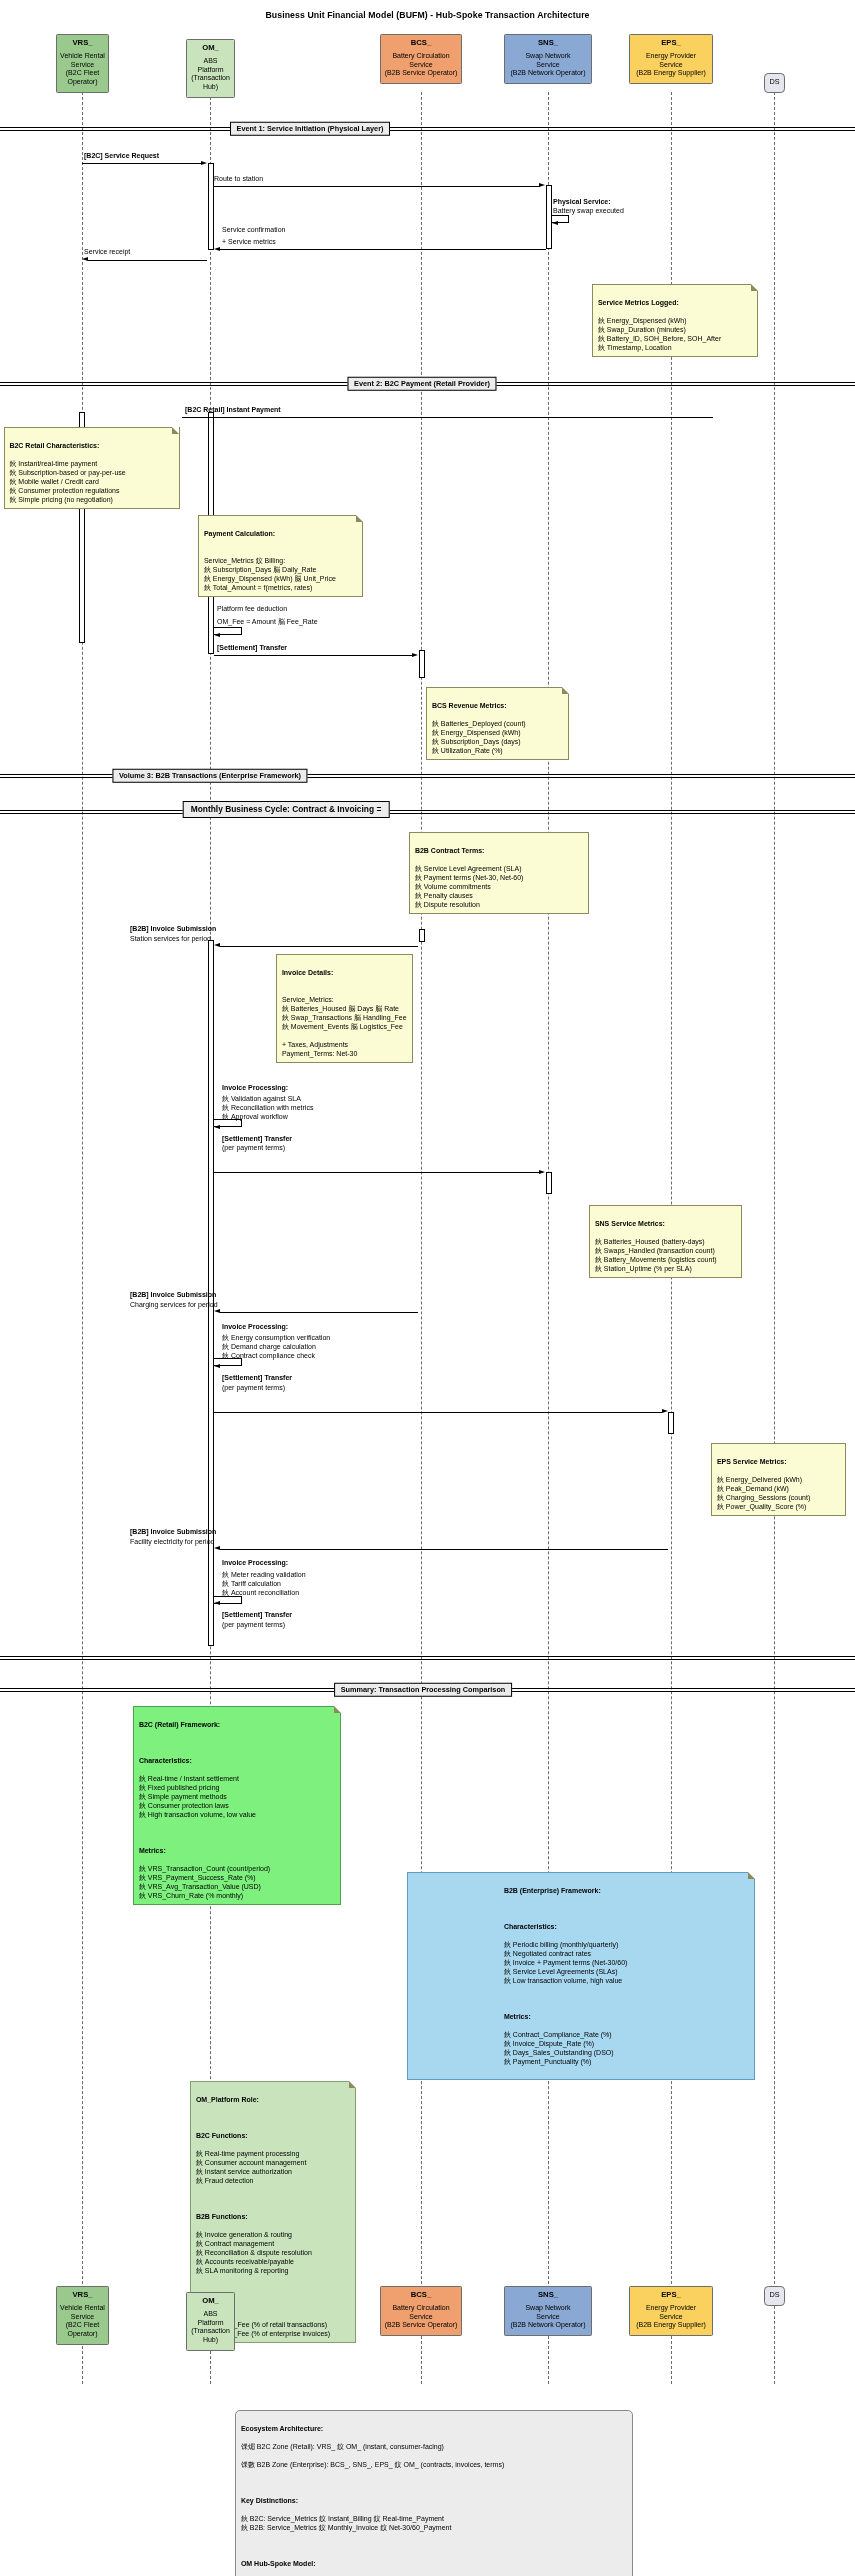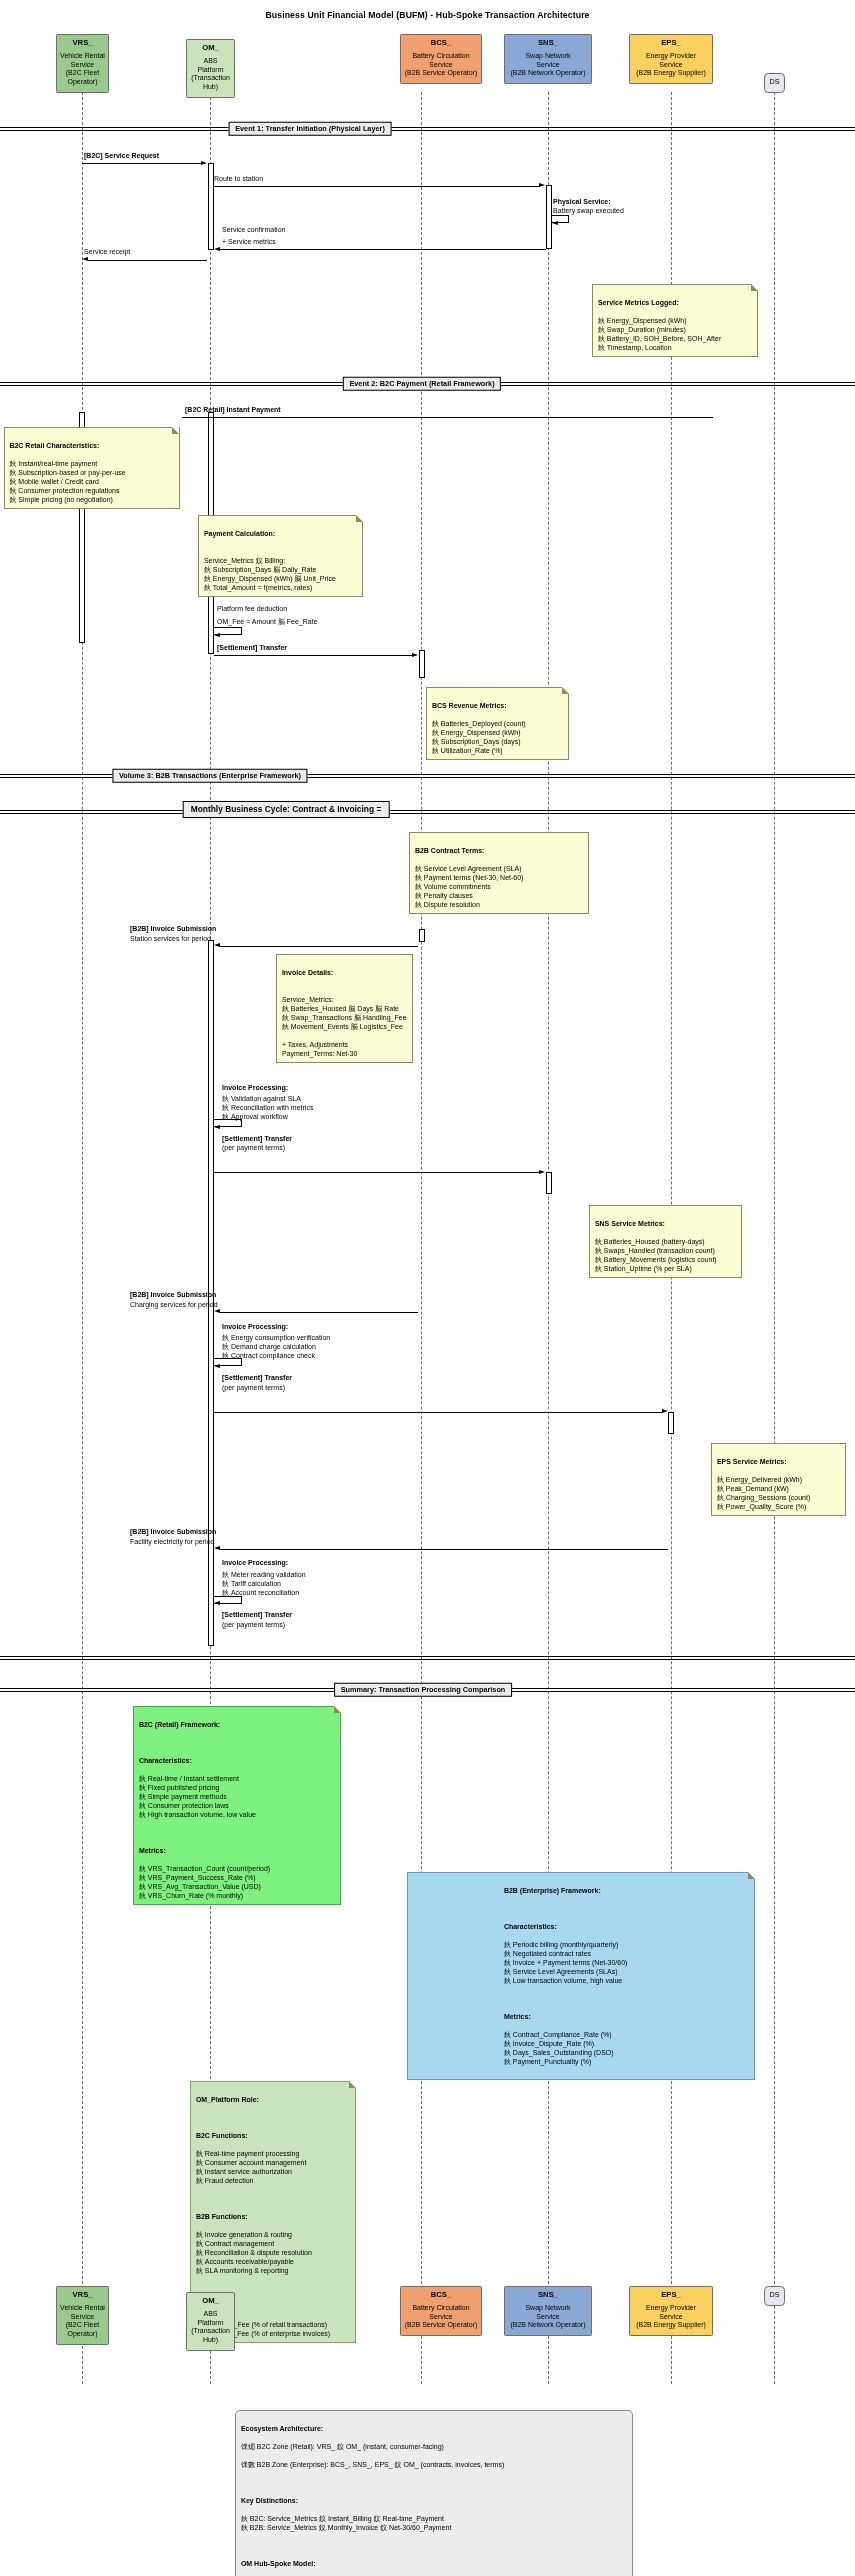--- a/index.html
+++ b/index.html
@@ -20,21 +20,21 @@
   
   .participant {
     position:absolute; border:0.7px solid #6d6d6d; border-radius:1.4px;
     text-align:center; padding:4.2px 2.8px 4.9px; line-height:8.7px;
     font-size:7.3px;
   }
   .participant .pname { font-weight:bold; font-size:7.7px; display:block; margin-bottom:4.2px; }
   .participant .pdesc { display:block; white-space:pre-line; font-size:7px; }
   .p-vrs { background:#99c98c; }
   .p-om  { background:#c9e3bc;text-align:center; }
-  .p-bcs { background:#efa06e;margin-left:20px; }
+  .p-bcs { background:#efa06e; }
   .p-sns { background:#8aa8d4; }
   .p-eps { background:#fad15f; }
   .p-ds  { background:#e6e6ef; border-radius:4.2px; display:flex; align-items:center; justify-content:center; font-size:7.3px;}
 
   
   .lifeline {
     position:absolute; width:0; border-left:0.7px dashed #6b6b6b;
   }
   .activation {
     position:absolute; width:6.3px; background:#fff; border:0.7px solid #000;
@@ -130,21 +130,21 @@
 (B2B Energy Supplier)</span>
   </div>
   <div class="participant p-ds" style="left:764px; top:73px; width:21px; height:19.6px;">
     <span>DS</span>
   </div>
 
   <div class="divider" style="top:127px;">
     <div class="l1"></div>
       <div class="l2"></div>
   </div>
-  <div class="divider-label" style="left:310px; top:129px;">Event 1: Transfer Initiation (Physical Layer)</div>
+  <div class="divider-label" style="left:310px; top:129px;">Event 1: Service Initiation (Physical Layer)</div>
 
   <div class="activation" style="left:208px; top:163px; height:87px;"></div>
   <div class="activation" style="left:546px; top:185px; height:64px;"></div>
 
   <div class="msg-label bold" style="left:84px; top:152px;">[B2C] Service Request</div>
   <div class="msg" style="left:82px; top:163px; width:119px;"></div>
   <div class="arrowhead arrow-r" style="left:201px; top:161px;"></div>
 
   <div class="msg-label" style="left:214px; top:175px;">Route to station</div>
   <div class="msg" style="left:214px; top:186px; width:326px;"></div>
@@ -169,21 +169,21 @@
     <span>鈥 Energy_Dispensed (kWh)
 鈥 Swap_Duration (minutes)
 鈥 Battery_ID, SOH_Before, SOH_After
 鈥 Timestamp, Location</span>
   </div>
 
   <div class="divider" style="top:382px;">
     <div class="l1"></div>
       <div class="l2"></div>
   </div>
-  <div class="divider-label" style="left:422px; top:384px;">Event 2: B2C Payment (Retail Framework)</div>
+  <div class="divider-label" style="left:422px; top:384px;">Event 2: B2C Payment (Retail Provider)</div>
 
   <div class="activation" style="left:79px; top:412px; height:231px;"></div>
   <div class="activation" style="left:208px; top:412px; height:242px;"></div>
   <div class="activation" style="left:419px; top:650px; height:28px;"></div>
 
   <div class="msg-label bold" style="left:185px; top:406px;">[B2C Retail] Instant Payment</div>
   <div class="msg" style="left:182px; top:417px; width:531px;"></div>
 
   <div class="note fold" style="left:3.5px; top:427px; width:176px;">
     <span class="nhead">B2C Retail Characteristics:</span>

